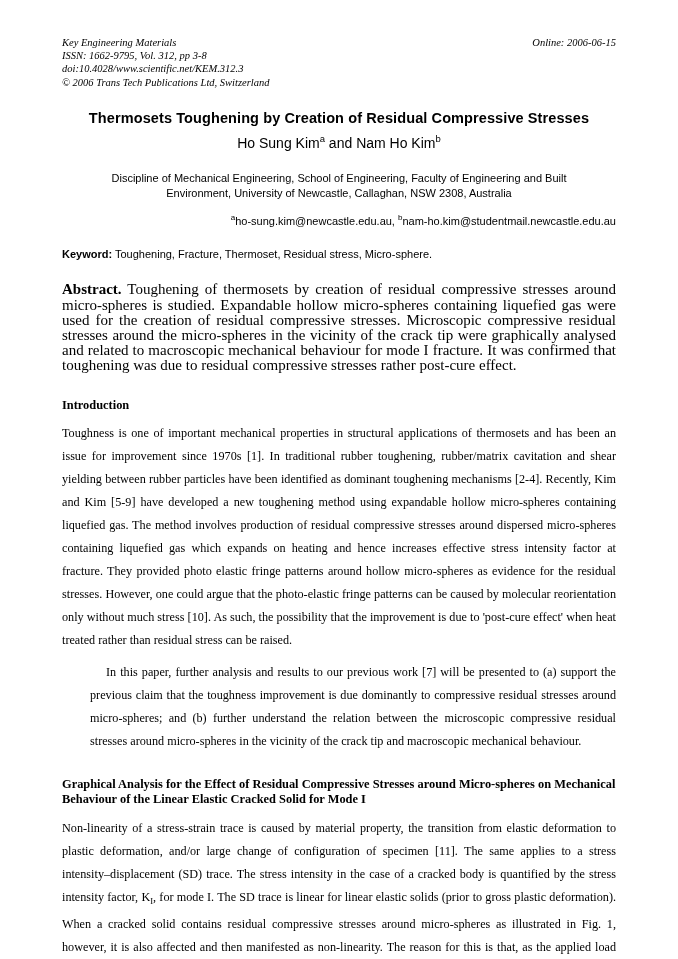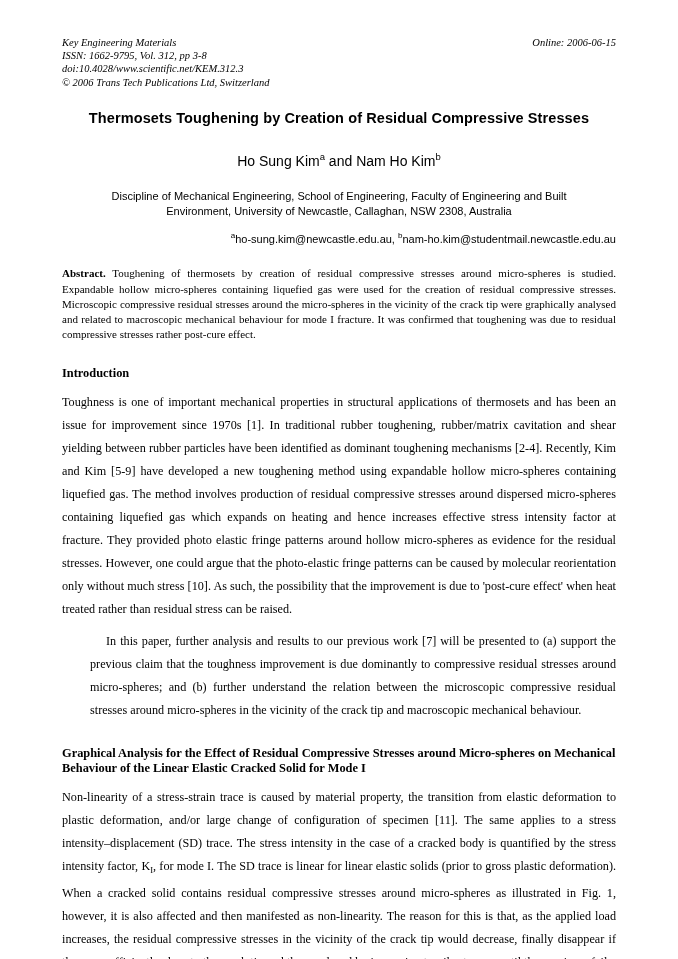--- a/index.html
+++ b/index.html
@@ -57,21 +57,21 @@
   
   .title {
     margin-top: 16px;
     text-align: center;
     font-family: Liberation Sans, sans-serif;
     font-weight: bold;
     font-size: 14.5px;
     letter-spacing: 0.1px;
   }
   .authors {
-    margin-top: 25px;
+    margin-top: 7px;
     text-align: center;
     font-family: "Liberation Sans", sans-serif;
     font-size: 14px;
   }
   .authors sup { font-size: 9.5px; vertical-align: super; }
 
   .affiliation {
     margin-top: 20px;
     text-align: center;
     font-family: "Liberation Sans", sans-serif;
@@ -90,21 +90,21 @@
   .keyword {
     margin-top: 22px;
     font-family: "Liberation Sans", sans-serif;
     font-size: 11px;
   }
   .keyword b { font-weight: bold; }
 
   
   .abstract {
     margin-top: 22px;
-    font-size: 11px;
+    font-size: 15px;
     line-height: 15.2px;
     text-align: justify;
   }
   .abstract b { font-weight: bold; }
 
   .section-head {
     margin-top: 24px;
     font-weight: bold;
     font-size: 12.4px;
     line-height: 15.4px;
@@ -139,20 +139,23 @@
     <div class="authors">
       <span>Ho Sung Kim</span><sup>a</sup><span> and </span><span>Nam Ho Kim</span><sup>b</sup>
     </div>
 
     <div class="affiliation">Discipline of Mechanical Engineering, School of Engineering, Faculty of Engineering and Built Environment, University of Newcastle, Callaghan, NSW 2308, Australia</div>
 
     <div class="emails">
       <sup>a</sup><span>ho-sung.kim@newcastle.edu.au, </span><sup>b</sup><span>nam-ho.kim@studentmail.newcastle.edu.au</span>
     </div>
 
+    <div class="keyword">
+      <b>Keyword:</b><span> Toughening, Fracture, Thermoset, Residual stress, Micro-sphere.</span>
+    </div>
 
     <div class="abstract">
       <b>Abstract.</b><span> Toughening of thermosets by creation of residual compressive stresses around micro-spheres is studied. Expandable hollow micro-spheres containing liquefied gas were used for the creation of residual compressive stresses. Microscopic compressive residual stresses around the micro-spheres in the vicinity of the crack tip were graphically analysed and related to macroscopic mechanical behaviour for mode I fracture. It was confirmed that toughening was due to residual compressive stresses rather post-cure effect.</span>
     </div>
 
     <div class="section-head">Introduction</div>
     <p class="body">Toughness is one of important mechanical properties in structural applications of thermosets and has been an issue for improvement since 1970s [1]. In traditional rubber toughening, rubber/matrix cavitation and shear yielding between rubber particles have been identified as dominant toughening mechanisms [2-4]. Recently, Kim and Kim [5-9] have developed a new toughening method using expandable hollow micro-spheres containing liquefied gas. The method involves production of residual compressive stresses around dispersed micro-spheres containing liquefied gas which expands on heating and hence increases effective stress intensity factor at fracture. They provided photo elastic fringe patterns around hollow micro-spheres as evidence for the residual stresses. However, one could argue that the photo-elastic fringe patterns can be caused by molecular reorientation only without much stress [10]. As such, the possibility that the improvement is due to 'post-cure effect' when heat treated rather than residual stress can be raised.</p>
     <p class="body indent">In this paper, further analysis and results to our previous work [7] will be presented to (a) support the previous claim that the toughness improvement is due dominantly to compressive residual stresses around micro-spheres; and (b) further understand the relation between the microscopic compressive residual stresses around micro-spheres in the vicinity of the crack tip and macroscopic mechanical behaviour.</p>
 
     <div class="section-head">Graphical Analysis for the Effect of Residual Compressive Stresses around Micro-spheres on Mechanical Behaviour of the Linear Elastic Cracked Solid for Mode I</div>

